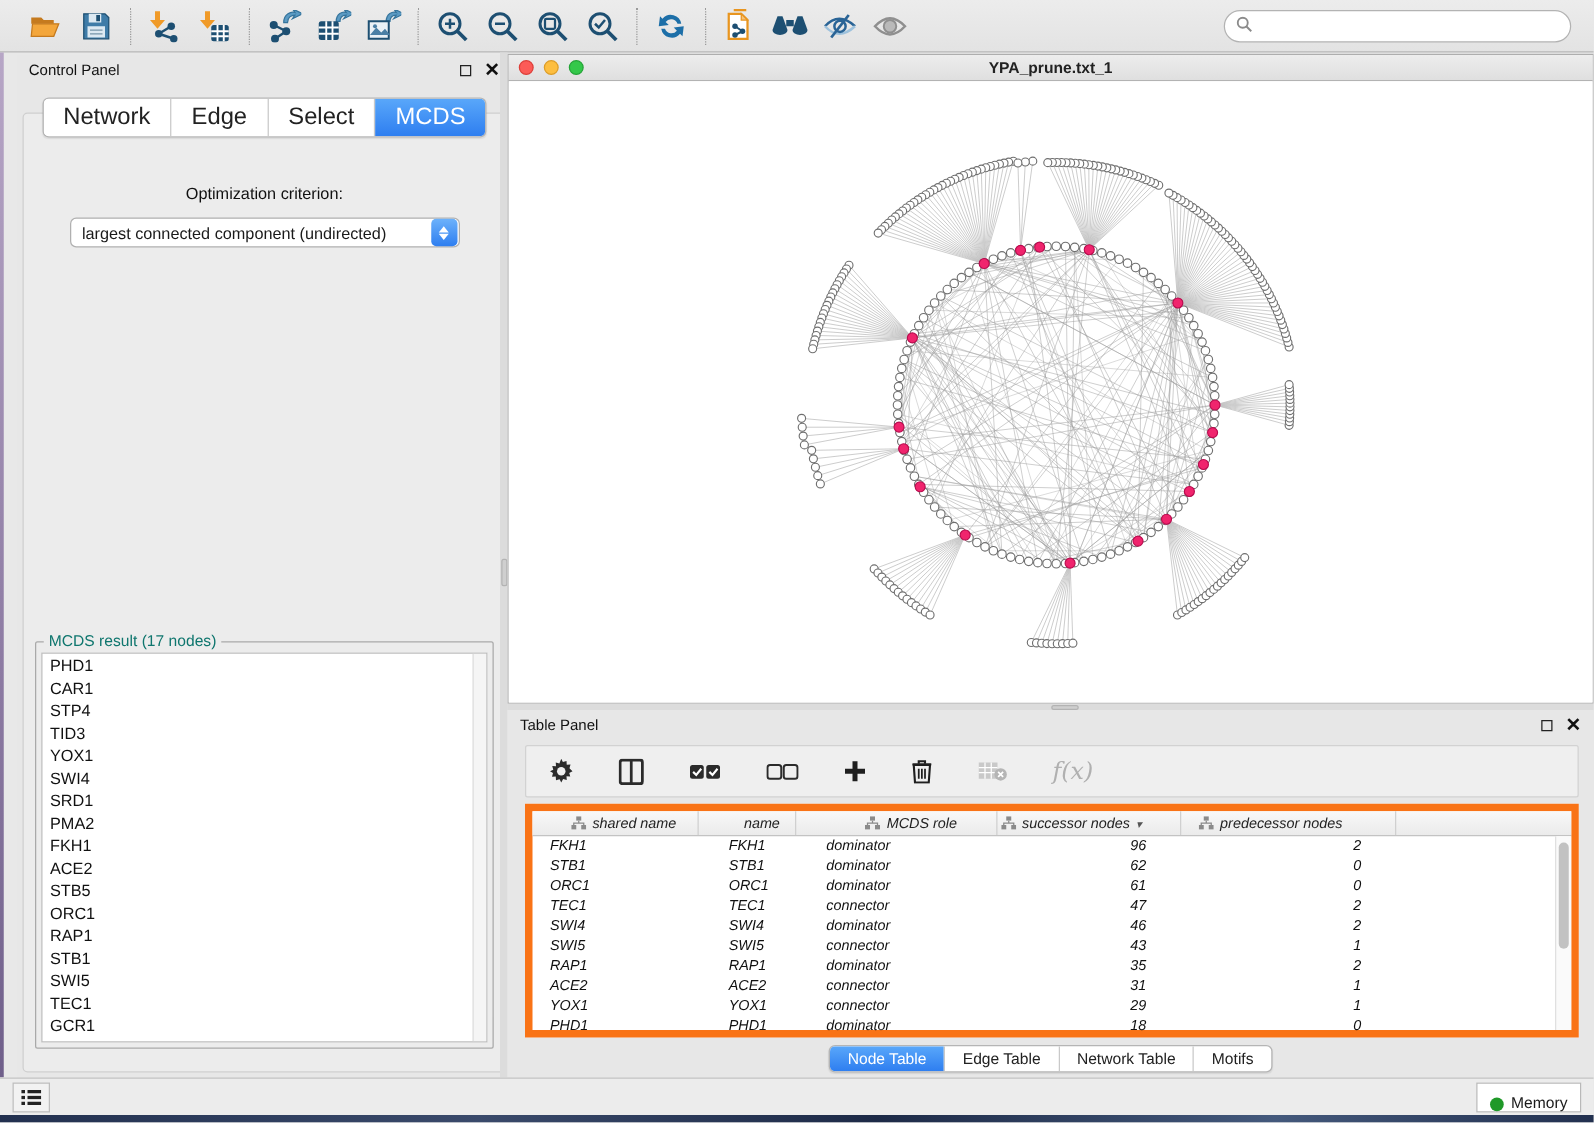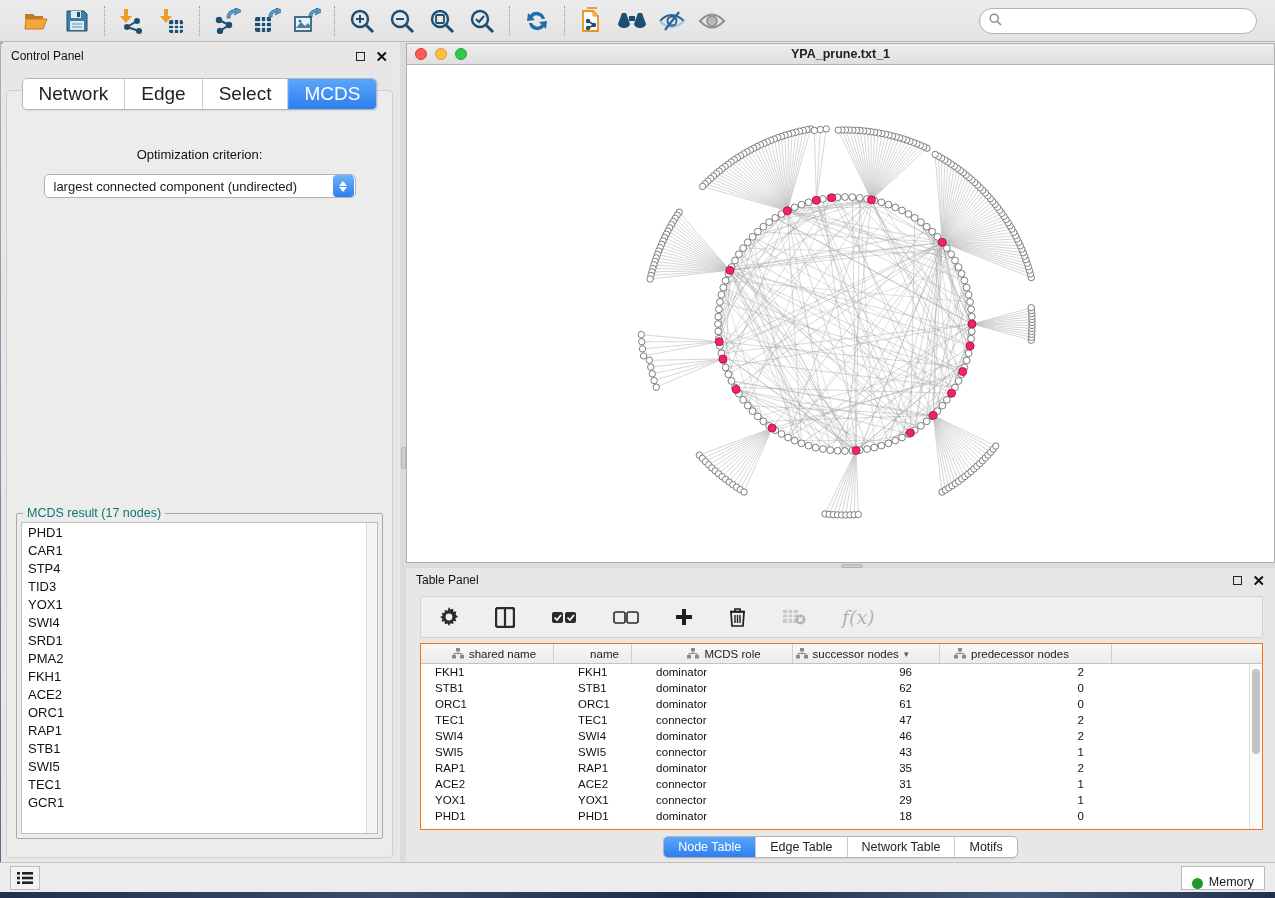--- a/index.html
+++ b/index.html
@@ -19,21 +19,21 @@
   .search-box { width:278px; height:26px; background:#fff; border:1px solid #b3b3b3; border-radius:13px;
     display:flex; align-items:center; padding:0 9px; gap:5px; }
   .search-box input { border:none; outline:none; flex:1; font-size:12px; background:transparent; font-family:"Liberation Sans",sans-serif; }
 
   
   .workspace { position:absolute; left:0; top:42px; width:1275px; height:820px; }
   .wall-left { position:absolute; left:0; top:0; width:3px; height:100%;
     background:linear-gradient(#b7a6c6,#8d7ba3 60%,#6f5f8a); }
 
   
-  .control-panel { position:absolute; left:1px; top:2px; width:397px; height:100%; background:#e7e7e7; }
+  .control-panel { position:absolute; left:13px; top:2px; width:397px; height:100%; background:#e7e7e7; }
   .panel-titlebar { height:24px; display:flex; align-items:center; padding:0 10px; }
   .panel-title { font-size:12px; color:#111; }
   .panel-ctl { margin-left:auto; display:flex; align-items:center; gap:10px; }
   .float-box { width:9px; height:9px; border:1.6px solid #222; display:inline-block; }
   .close-x { font-size:15px; font-weight:bold; color:#111; line-height:1; cursor:default; }
 
   .cp-inner { position:absolute; left:5px; top:46px; right:5px; bottom:6px;
     background:#ececec; border:1px solid #cfcfcf; border-radius:4px; }
   .seg-tabs { position:absolute; left:50%; top:-13px; transform:translateX(-50%);
     display:flex; background:#fff; border:1px solid #b5b5b5; border-radius:5px; overflow:hidden;
@@ -85,21 +85,21 @@
   .h-handle { position:absolute; left:50%; top:0.5px; width:22px; height:4px; background:#cfcfcf; border:1px solid #b3b3b3; border-radius:2px; }
 
   
   .table-panel { position:absolute; left:0; right:0; top:526px; bottom:0; background:#e7e7e7; }
   .tp-toolbar { position:absolute; left:14px; right:12px; top:28px; height:42px;
     background:#efefef; border:1px solid #d2d2d2; border-radius:2px;
     display:flex; align-items:center; gap:36px; padding:16px 18px; }
   .tp-icon { display:flex; align-items:center; justify-content:center; }
   .fx { font-family:"DejaVu Serif", serif; font-style:italic; font-size:19px; color:#b0b0b0; }
 
-  .node-table { position:absolute; left:14px; right:12px; top:75px; bottom:32px; background:#fff; border:1px solid #f97316; }
+  .node-table { position:absolute; left:14px; right:12px; top:75px; bottom:32px; background:#fff; border:6px solid #f97316;font-style:italic; }
   .nt-header { display:flex; height:20px; background:linear-gradient(#f8f8f8,#ebebeb); border-bottom:1px solid #c3c3c3; }
   .nt-h { display:flex; align-items:center; gap:5px; justify-content:center; font-size:11.5px; color:#222;
     border-right:1px solid #d0d0d0; overflow:hidden; }
   .nt-h .sort { font-size:9px; color:#555; }
   .nt-body { position:relative; }
   .nt-row { display:flex; height:16px; align-items:center; }
   .nt-cell { font-size:11.5px; color:#111; padding:0 4px; overflow:hidden; white-space:nowrap; }
   .c0 { width:133px; padding-left:14px; }
   .c1 { width:78px;  padding-left:24px; }
   .c2 { width:161px; padding-left:24px; }
@@ -332,20 +332,21 @@
                 <div class="mcds-item">PHD1</div>
                 <div class="mcds-item">CAR1</div>
                 <div class="mcds-item">STP4</div>
                 <div class="mcds-item">TID3</div>
                 <div class="mcds-item">YOX1</div>
                 <div class="mcds-item">SWI4</div>
                 <div class="mcds-item">SRD1</div>
                 <div class="mcds-item">PMA2</div>
                 <div class="mcds-item">FKH1</div>
                 <div class="mcds-item">ACE2</div>
+                <div class="mcds-item">STB5</div>
                 <div class="mcds-item">ORC1</div>
                 <div class="mcds-item">RAP1</div>
                 <div class="mcds-item">STB1</div>
                 <div class="mcds-item">SWI5</div>
                 <div class="mcds-item">TEC1</div>
                 <div class="mcds-item">GCR1</div>
               </div>
             <div class="mcds-scroll"></div>
           </div>
         </div>

